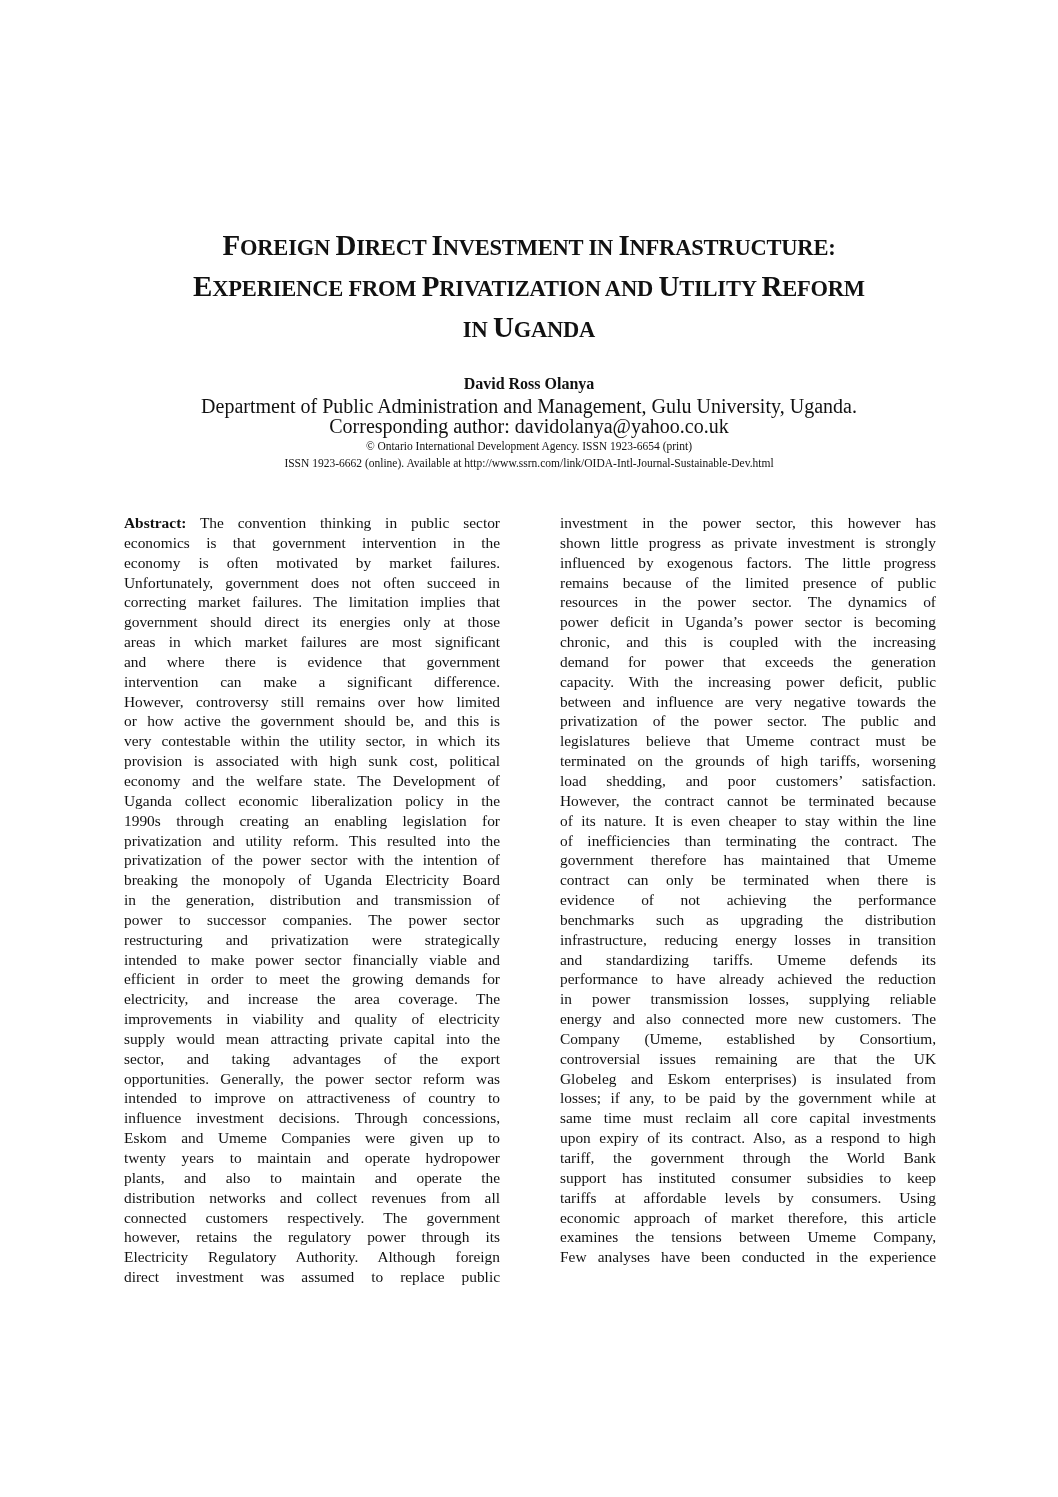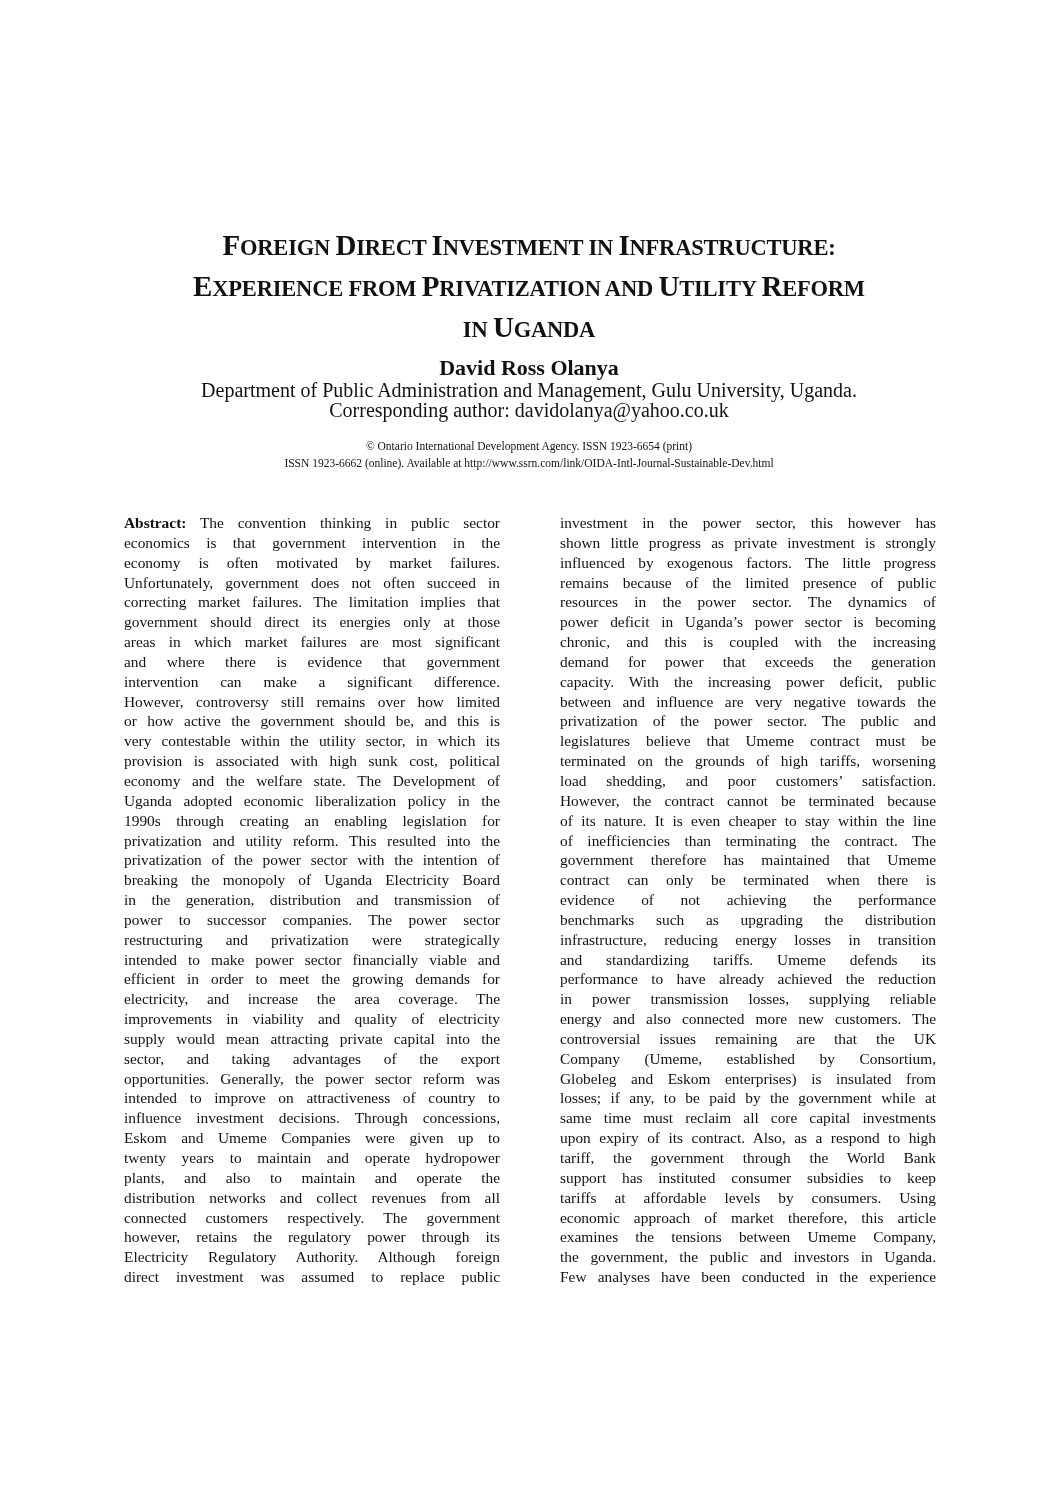--- a/index.html
+++ b/index.html
@@ -41,22 +41,23 @@
 
     .author-block {
       position: absolute;
       left: 120px;
       top: 356px;
       width: 818px;
       text-align: center;
     }
     .author-name {
       font-weight: bold;
-      font-size: 22px;
+      font-size: 16px;
       line-height: 24px;
+      margin-top: 16px;
     }
     .author-affil, .author-email {
       font-size: 20px;
       line-height: 20px;
     }
     .copyright-block {
       position: absolute;
       left: 120px;
       top: 438px;
       width: 818px;
@@ -123,21 +124,21 @@
         <span class="jline">correcting market failures. The limitation implies that</span>
         <span class="jline">government should direct its energies only at those</span>
         <span class="jline">areas in which market failures are most significant</span>
         <span class="jline">and where there is evidence that government</span>
         <span class="jline">intervention can make a significant difference.</span>
         <span class="jline">However, controversy still remains over how limited</span>
         <span class="jline">or how active the government should be, and this is</span>
         <span class="jline">very contestable within the utility sector, in which its</span>
         <span class="jline">provision is associated with high sunk cost, political</span>
         <span class="jline">economy and the welfare state.  The Development of</span>
-        <span class="jline">Uganda adopted economic liberalization policy in the</span>
+        <span class="jline">Uganda collect economic liberalization policy in the</span>
         <span class="jline">1990s through creating an enabling legislation for</span>
         <span class="jline">privatization and utility reform. This resulted into the</span>
         <span class="jline">privatization of the power sector with the intention of</span>
         <span class="jline">breaking the monopoly of Uganda Electricity Board</span>
         <span class="jline">in the generation, distribution and transmission of</span>
         <span class="jline">power to successor companies. The power sector</span>
         <span class="jline">restructuring and privatization were strategically</span>
         <span class="jline">intended to make power sector financially viable and</span>
         <span class="jline">efficient in order to meet the growing demands for</span>
         <span class="jline">electricity, and increase the area coverage. The</span>
@@ -176,29 +177,28 @@
         <span class="jline">of inefficiencies than terminating the contract.  The</span>
         <span class="jline">government therefore has maintained that Umeme</span>
         <span class="jline">contract can only be terminated when there is</span>
         <span class="jline">evidence of not achieving the performance</span>
         <span class="jline">benchmarks such as upgrading the distribution</span>
         <span class="jline">infrastructure, reducing energy losses in transition</span>
         <span class="jline">and standardizing tariffs. Umeme defends its</span>
         <span class="jline">performance to have already achieved the reduction</span>
         <span class="jline">in power transmission losses, supplying reliable</span>
         <span class="jline">energy and also connected more new customers. The</span>
+        <span class="jline">Company (Umeme, established by Consortium,</span>
         <span class="jline">controversial issues remaining are that the UK</span>
-        <span class="jline">Company (Umeme, established by Consortium,</span>
         <span class="jline">Globeleg and Eskom enterprises) is insulated from</span>
         <span class="jline">losses; if any, to be paid by the government while at</span>
         <span class="jline">same time must reclaim all core capital investments</span>
         <span class="jline">upon expiry of its contract. Also, as a respond to high</span>
         <span class="jline">tariff, the government through the World Bank</span>
         <span class="jline">support has instituted consumer subsidies to keep</span>
         <span class="jline">tariffs at affordable levels by consumers. Using</span>
         <span class="jline">economic approach of market therefore, this article</span>
         <span class="jline">examines the tensions between Umeme Company,</span>
-        <span class="jline">the government, the public and investors in Uganda.</span>
         <span class="jline">Few analyses have been conducted in the experience</span>
       </div>
   </div>
 
 </div>
 
 </body></html>

